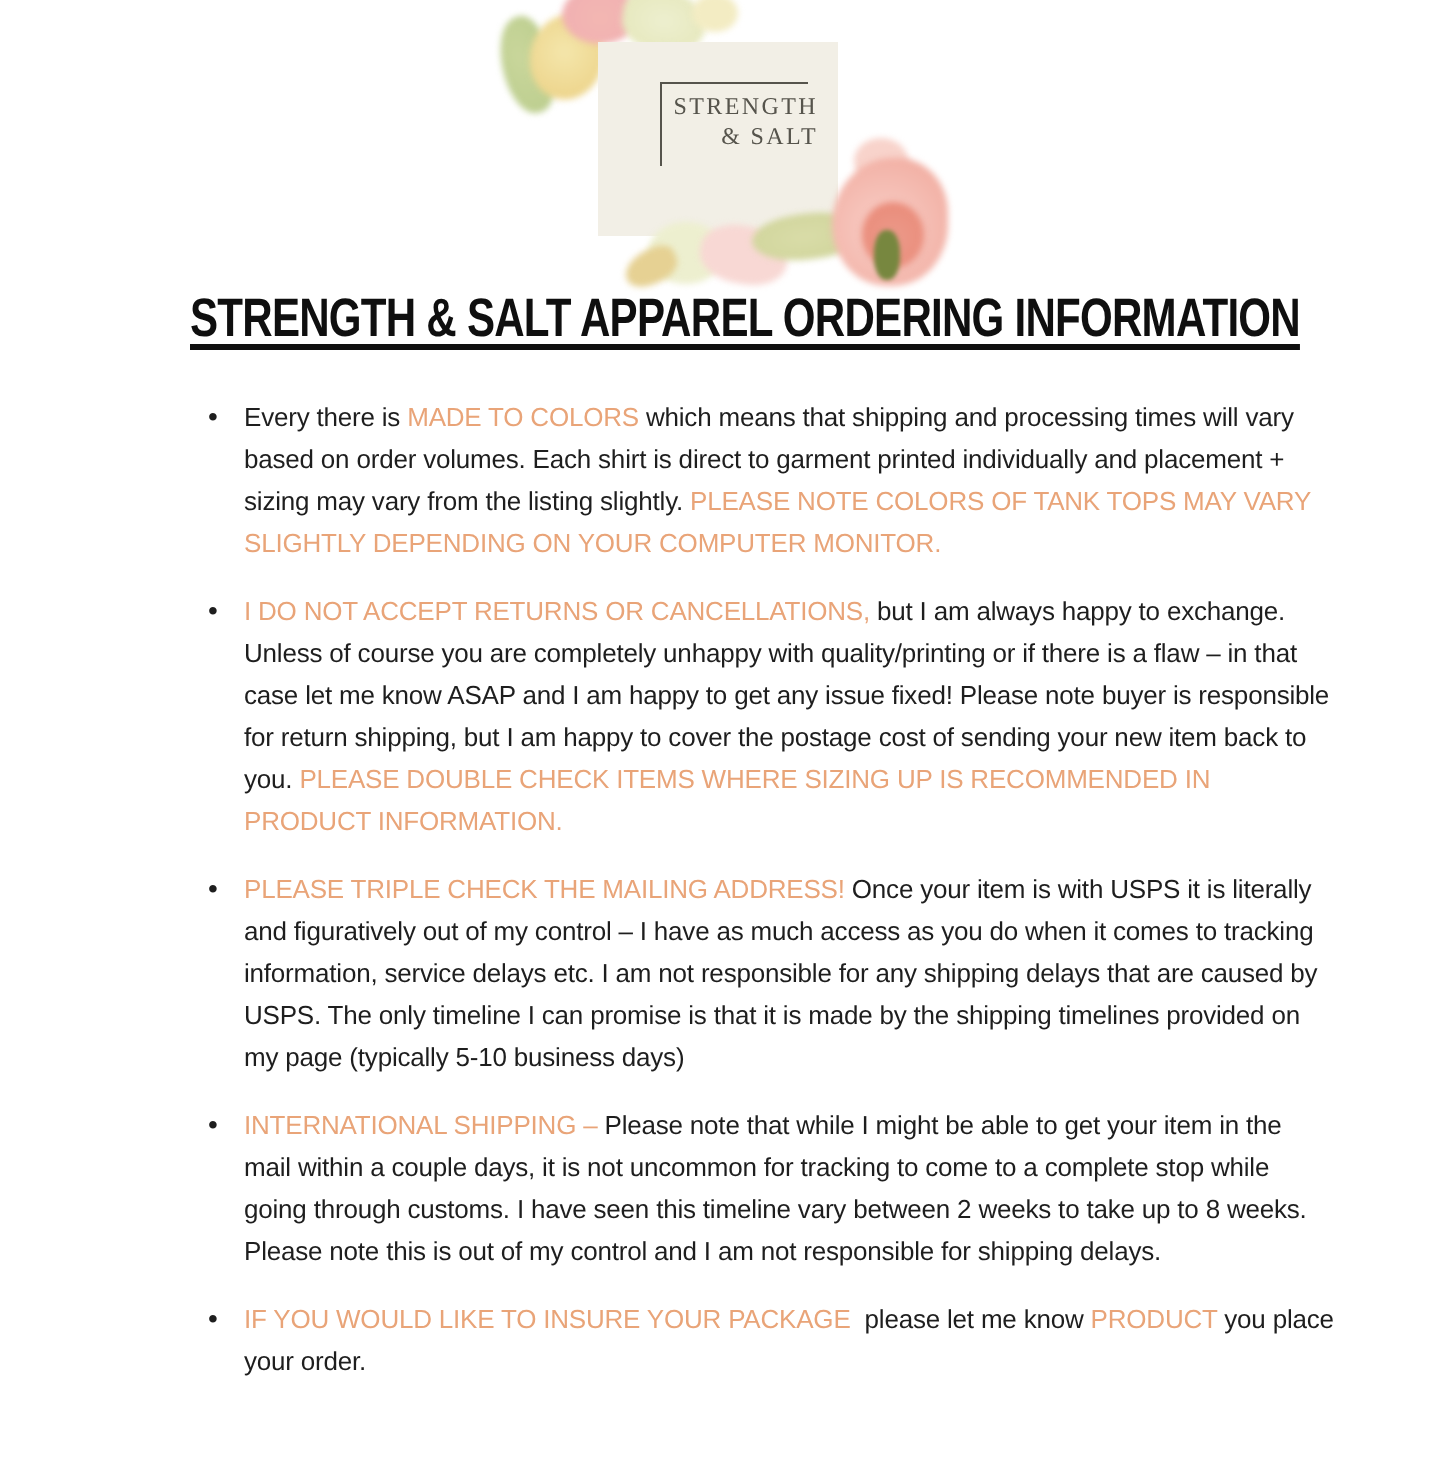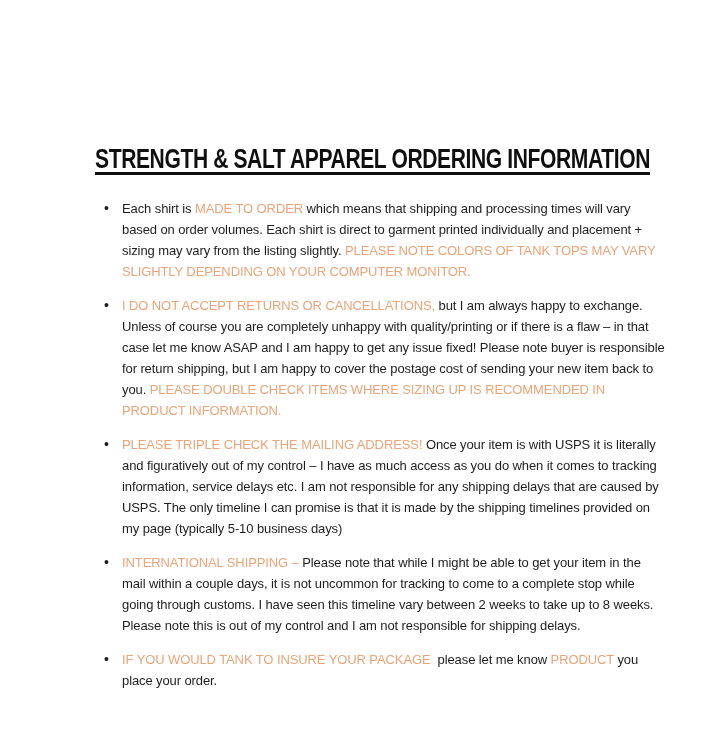--- a/index.html
+++ b/index.html
@@ -63,44 +63,69 @@
   li::before{
     content:"•";position:absolute;left:-18px;top:0;color:var(--ink);font-size:14px;
   }
   .accent{color:var(--accent);}
 </style>
 </head>
 <body>
 
 <div class="page">
 
+  <div class="logo-wrap">
+    <div class="blob back b-green-leaf-left"></div>
+    <div class="blob back b-yellow-flower"></div>
+    <div class="blob back b-pink-blossom"></div>
+    <div class="blob back b-pale-leaves"></div>
+    <div class="blob back b-mint-leaf"></div>
+    <div class="blob back b-yellow-top"></div>
+
+    <div class="logo-square">
+      <div class="logo-bracket"></div>
+      <div class="logo-text">
+        <div>STRENGTH</div>
+        <div>&amp; SALT</div>
+      </div>
+    </div>
+
+    <div class="blob front b-pale-bottom"></div>
+    <div class="blob front b-yellow-bottom"></div>
+    <div class="blob front b-pink-bottom"></div>
+    <div class="blob front b-sage-band"></div>
+    <div class="blob front b-petal-top"></div>
+    <div class="blob front b-big-pink"></div>
+    <div class="blob front b-pink-center"></div>
+    <div class="blob front b-sprig"></div>
+  </div>
 
   <div class="title-row">
     <h1>STRENGTH &amp; SALT APPAREL ORDERING INFORMATION</h1>
   </div>
 
   <div class="content">
     <ul>
 
       <li>
-        <span>Each shirt is </span><span class="accent">MADE TO ORDER</span><span> which means that shipping and processing times will vary based on order volumes. Each shirt is direct to garment printed individually and placement + sizing may vary from the listing slightly. </span><span class="accent">PLEASE NOTE COLORS OF TANK TOPS MAY VARY SLIGHTLY DEPENDING ON YOUR COMPUTER MONITOR.</span>
+        <span>Every there is </span><span class="accent">MADE TO COLORS</span><span> which means that shipping and processing times will vary based on order volumes. Each shirt is direct to garment printed individually and placement + sizing may vary from the listing slightly. </span><span class="accent">PLEASE NOTE COLORS OF TANK TOPS MAY VARY SLIGHTLY DEPENDING ON YOUR COMPUTER MONITOR.</span>
       </li>
 
       <li>
         <span class="accent">I DO NOT ACCEPT RETURNS OR CANCELLATIONS,</span><span> but I am always happy to exchange. Unless of course you are completely unhappy with quality/printing or if there is a flaw – in that case let me know ASAP and I am happy to get any issue fixed! Please note buyer is responsible for return shipping, but I am happy to cover the postage cost of sending your new item back to you. </span><span class="accent">PLEASE DOUBLE CHECK ITEMS WHERE SIZING UP IS RECOMMENDED IN PRODUCT INFORMATION.</span>
       </li>
 
       <li>
         <span class="accent">PLEASE TRIPLE CHECK THE MAILING ADDRESS!</span><span> Once your item is with USPS it is literally and figuratively out of my control – I have as much access as you do when it comes to tracking information, service delays etc. I am not responsible for any shipping delays that are caused by USPS. The only timeline I can promise is that it is made by the shipping timelines provided on my page (typically 5-10 business days)</span>
       </li>
 
       <li>
         <span class="accent">INTERNATIONAL SHIPPING – </span><span>Please note that while I might be able to get your item in the mail within a couple days, it is not uncommon for tracking to come to a complete stop while going through customs. I have seen this timeline vary between 2 weeks to take up to 8 weeks. Please note this is out of my control and I am not responsible for shipping delays.</span>
       </li>
 
       <li>
-        <span class="accent">IF YOU WOULD TANK TO INSURE YOUR PACKAGE</span><span>&nbsp; please let me know </span><span class="accent">PRODUCT</span><span> you place your order.</span>
+        <span class="accent">IF YOU WOULD LIKE TO INSURE YOUR PACKAGE</span><span>&nbsp; please let me know </span><span class="accent">PRODUCT</span><span> you place your order.</span>
       </li>
 
     </ul>
   </div>
 
 </div>
 
 </body></html>

